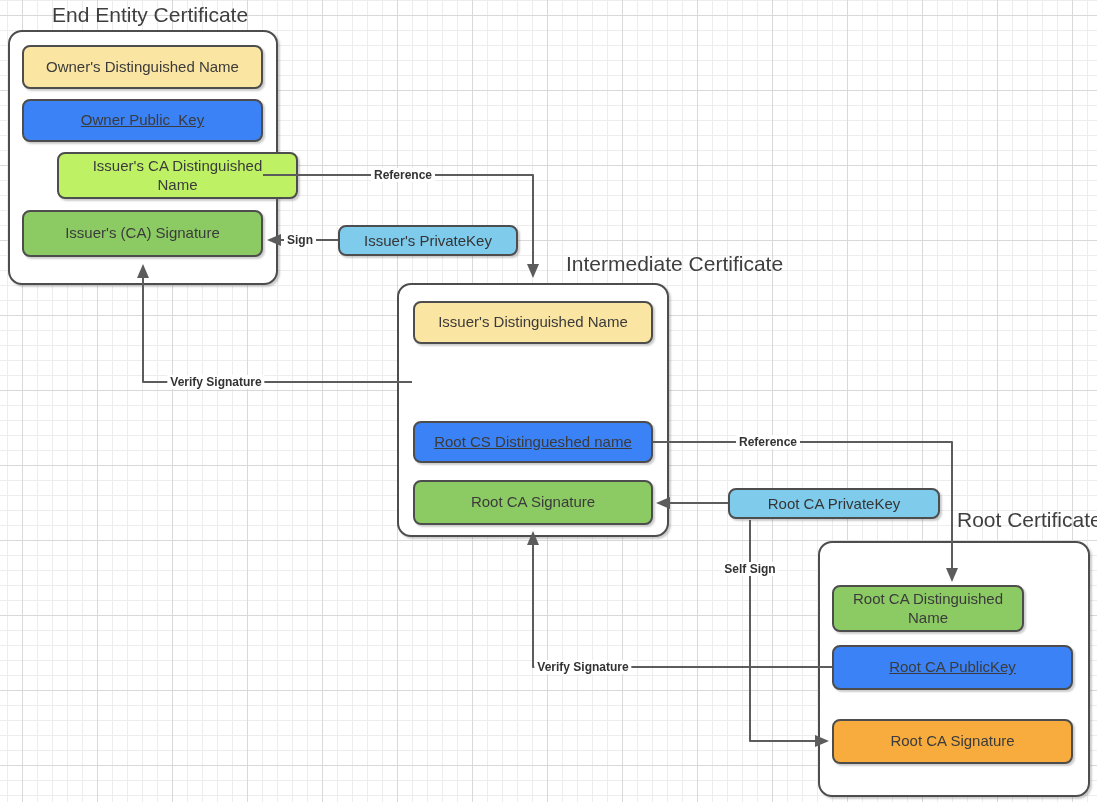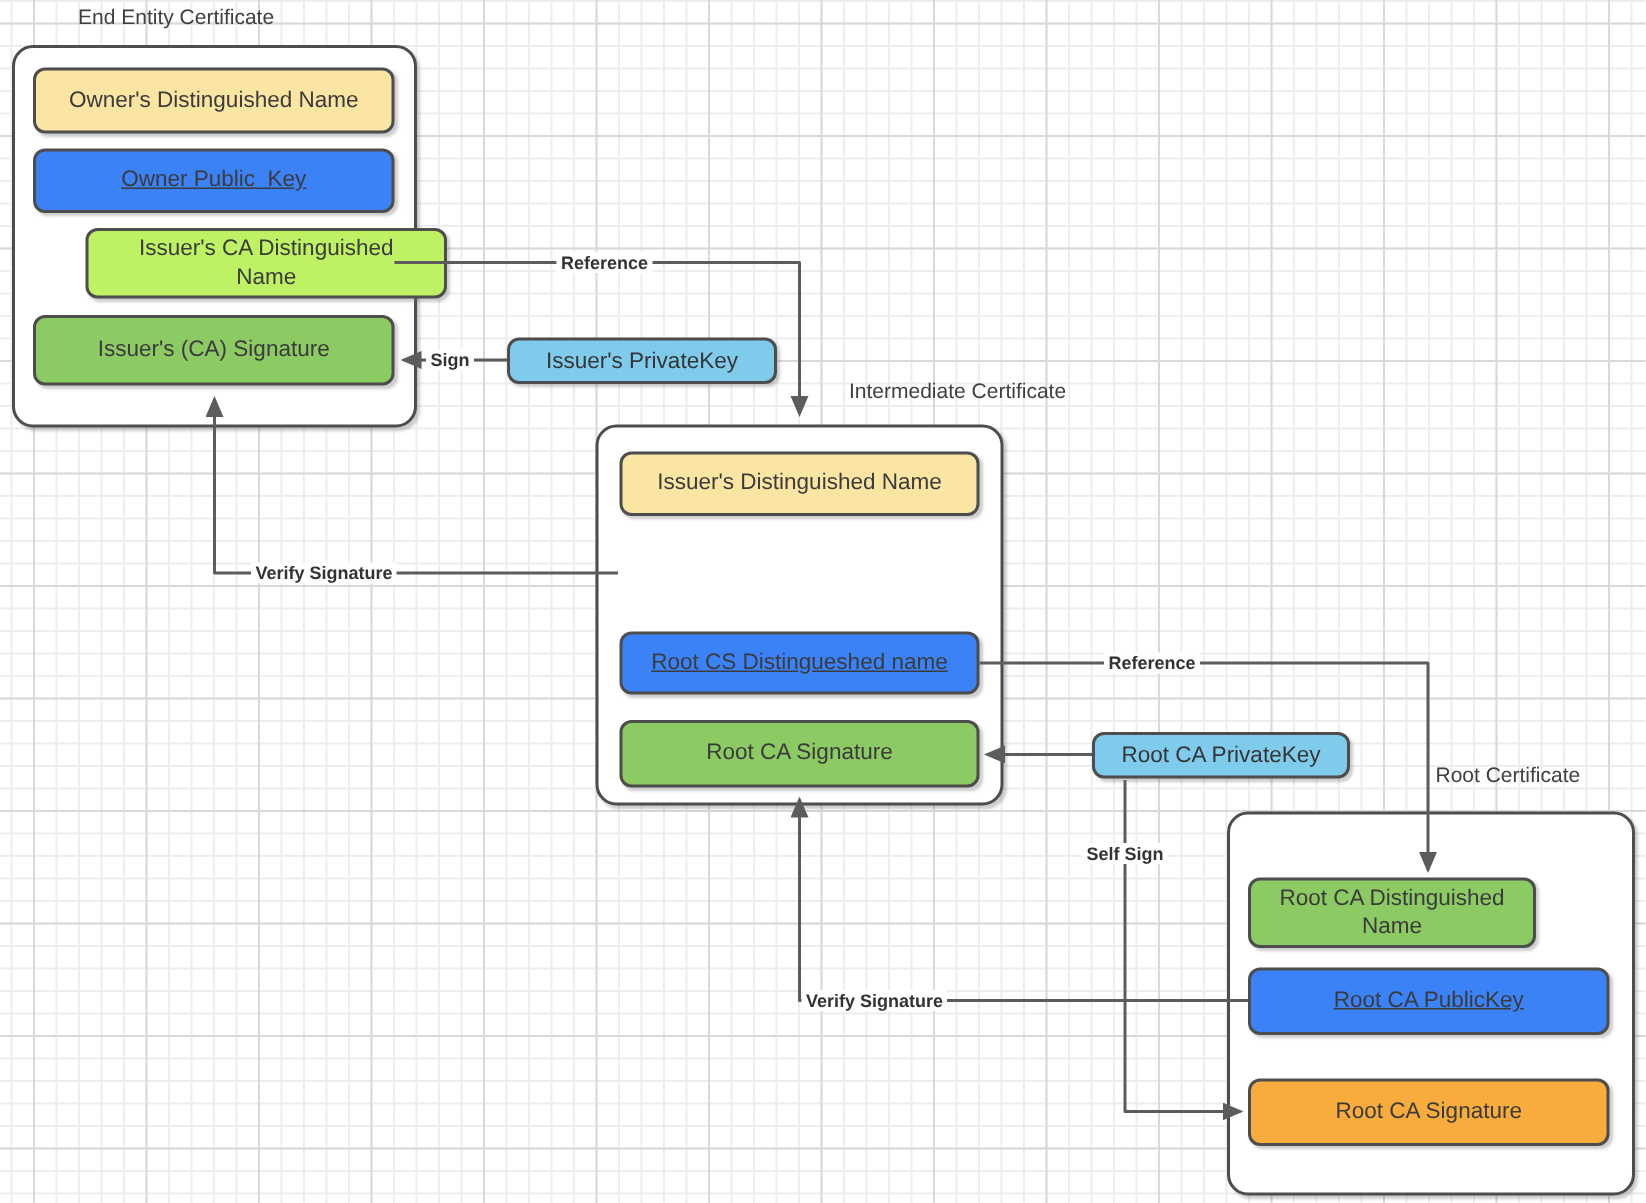--- a/index.html
+++ b/index.html
@@ -31,21 +31,21 @@
     box-shadow:2px 2px 2px rgba(110,110,110,.35);
   }
   .field span{white-space:pre-wrap;line-height:1.25;}
   .field span.narrow{max-width:205px;}
   .keybox{
     position:absolute;display:flex;align-items:center;justify-content:center;
     background:#7fcbec;border:2px solid #4d4d4d;border-radius:8px;
     font-size:15px;color:#353535;box-sizing:border-box;
     box-shadow:2px 2px 2px rgba(110,110,110,.35);
   }
-  .cert-title{position:absolute;font-size:14px;color:#3f3f3f;white-space:nowrap;}
+  .cert-title{position:absolute;font-size:21px;color:#3f3f3f;white-space:nowrap;}
   .wires{position:absolute;left:0;top:0;z-index:4;pointer-events:none;}
   .wire-label{
     position:absolute;transform:translate(-50%,-50%);
     background:#ffffff;padding:0 3px;font-size:12px;font-weight:bold;
     color:#333333;z-index:5;white-space:nowrap;
   }
   .fill-yellow{background:#fbe5a2;}
   .fill-blue{background:#3b82f6;text-decoration:underline;}
   .fill-teal{background:#bef264;margin-left:35px;}
   .fill-green{background:#8cca63;}
@@ -111,21 +111,21 @@
       <span>Root CA PublicKey</span>
     </div>
     <div class="field fill-orange" style="left:12px;top:176px;width:241px;height:45px">
       <span>Root CA Signature</span>
     </div>
   </div>
 
   <div class="keybox" style="left:338px;top:225px;width:180px;height:31px">
     <span>Issuer's PrivateKey</span>
   </div>
-  <div class="keybox" style="left:728px;top:488px;width:172px;height:31px">
+  <div class="keybox" style="left:728px;top:488px;width:212px;height:31px">
     <span>Root CA PrivateKey</span>
   </div>
 
   <div class="wire-label" style="left:403px;top:175px">Reference</div>
   <div class="wire-label" style="left:300px;top:240px">Sign</div>
   <div class="wire-label" style="left:216px;top:382px">Verify Signature</div>
   <div class="wire-label" style="left:768px;top:442px">Reference</div>
   <div class="wire-label" style="left:750px;top:569px">Self Sign</div>
   <div class="wire-label" style="left:583px;top:667px">Verify Signature</div>
 

